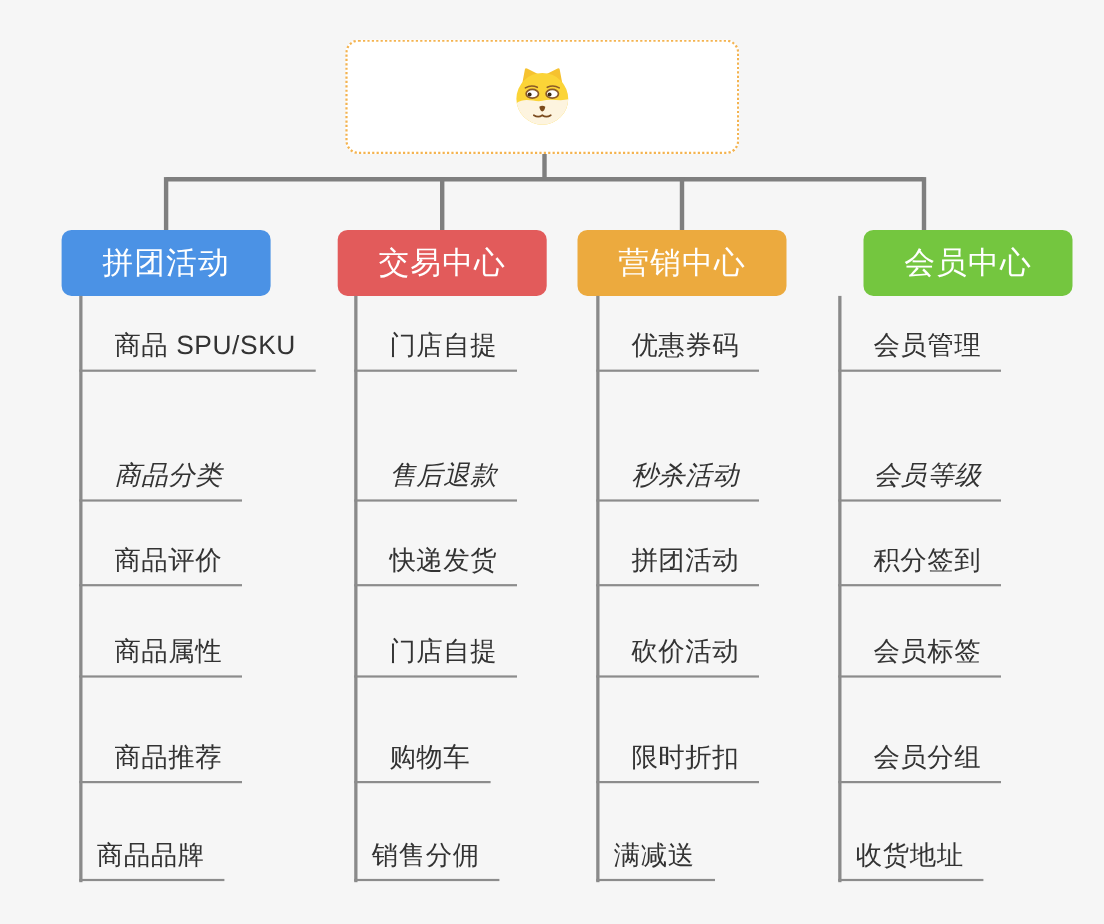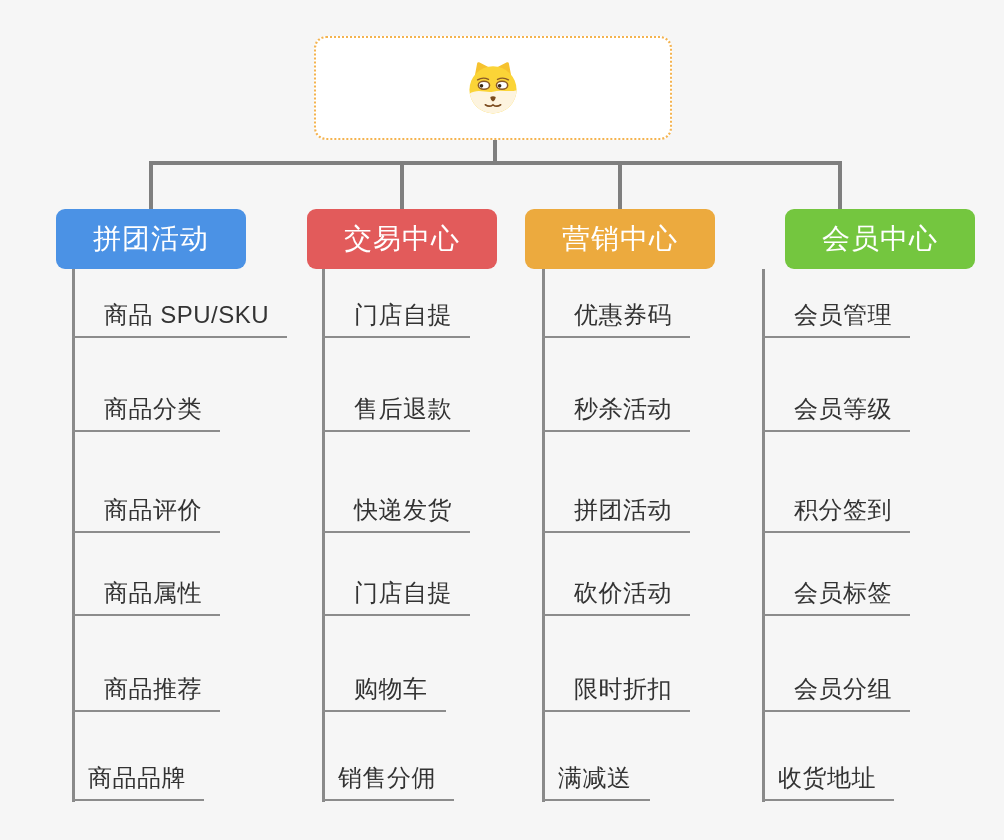--- a/index.html
+++ b/index.html
@@ -82,21 +82,21 @@
     font-size: 24px;
     line-height: 32px;
     letter-spacing: 0.5px;
     color: #333333;
     padding: 0 18px 5px 32px;
     border-bottom: 2px solid #8c8c8c;
     white-space: nowrap;
     cursor: pointer;
   }
   .item-1 { top: 30px;  }
-  .item-2 { top: 124px; }
+  .item-2 { top: 148px; font-style: italic; }
   .item-3 { top: 225px; }
   .item-4 { top: 308px; }
   .item-5 { top: 404px; }
   .item-6 { top: 493px; padding-left: 16px; }
 </style>
 </head>
 <body>
 
 <div class="canvas">
 

